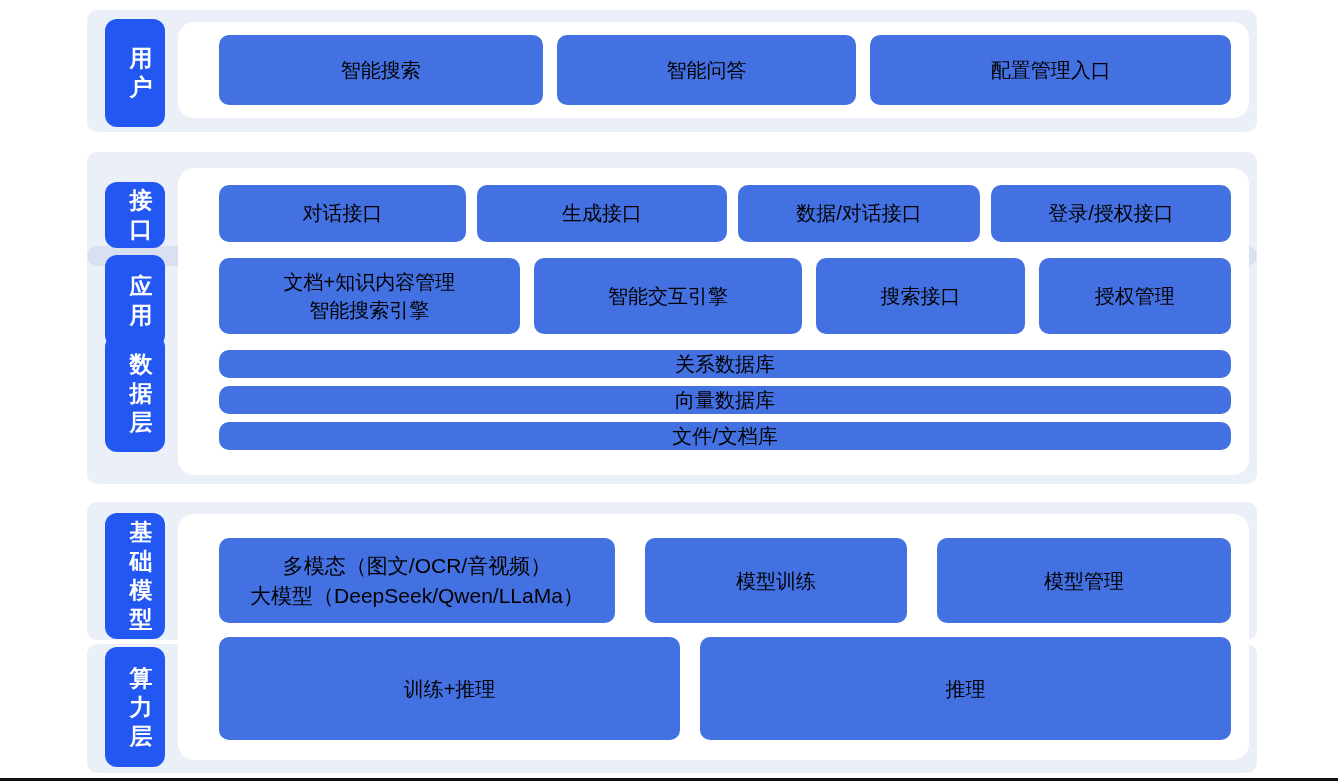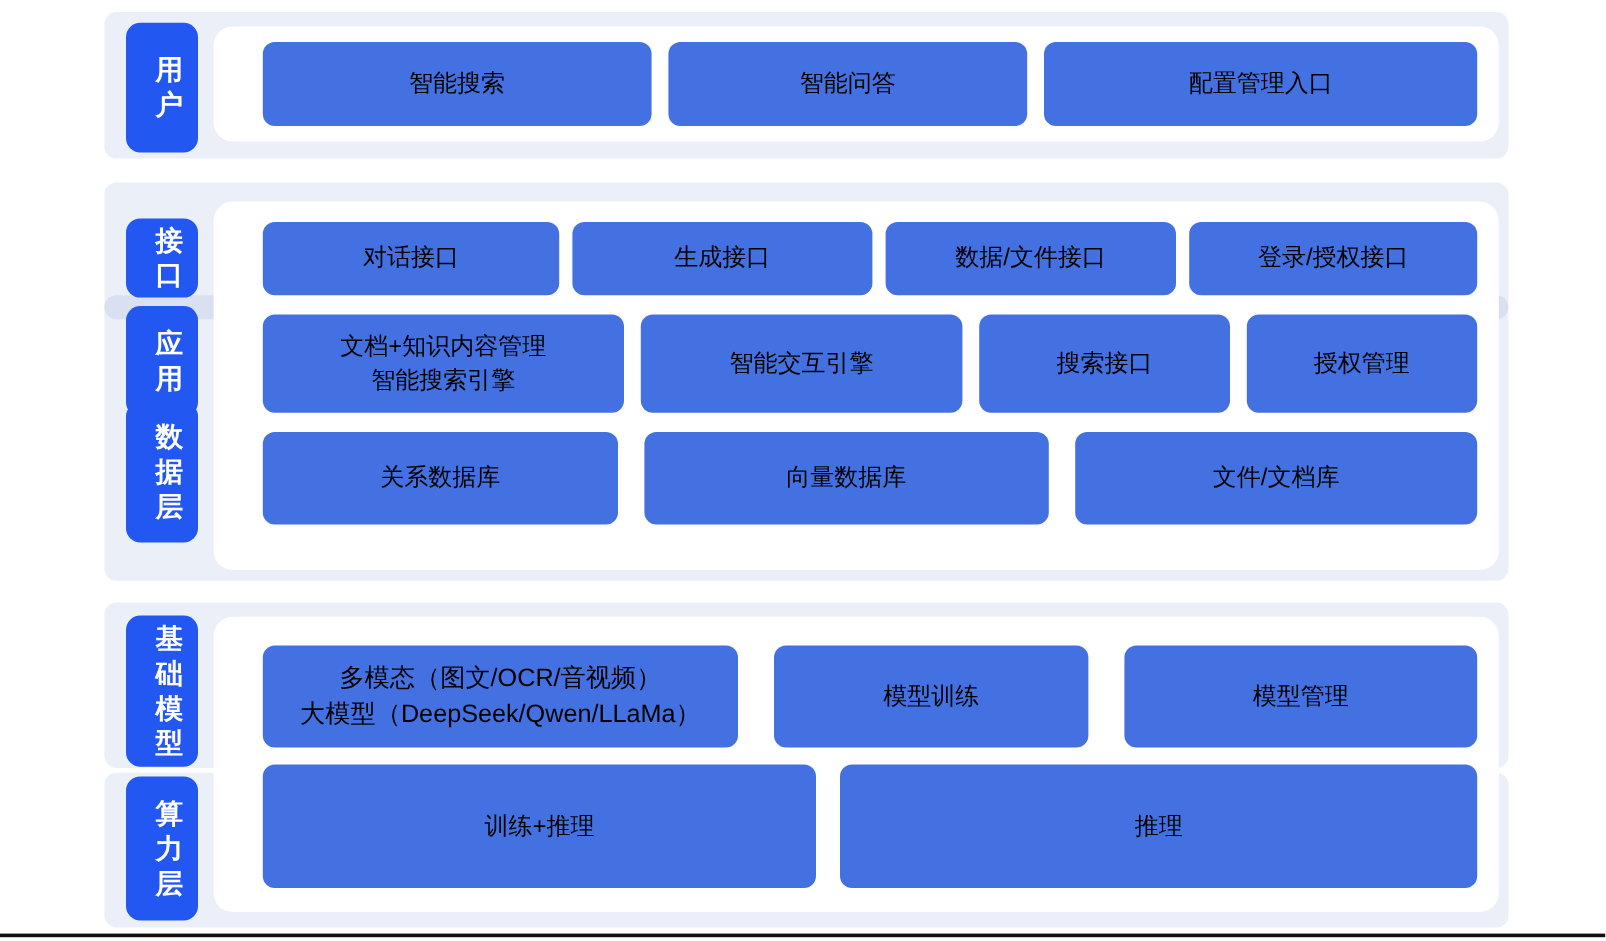--- a/index.html
+++ b/index.html
@@ -40,21 +40,21 @@
   .lb-app     { top:255px; height:92px;  }
   .lb-data    { top:335px; height:117px; }
   .lb-model   { top:513px; height:126px;justify-content:center; }
   .lb-compute { top:647px; height:120px; }
 
   
   .row { display:flex; }
   .r-user    { height:70px;  gap:14px; }
   .r-api     { height:68px;  gap:11px; }
   .r-app     { height:92px;  gap:14px; }
-  .r-data    { height:87px;  gap:22px; }
+  .r-data    { height:87px;  gap:8px;flex-direction:column; }
   .r-model   { height:85px;  gap:30px; }
   .r-compute { height:103px; gap:20px; }
 
   .btn {
     background:#4471E2; border-radius:10px; color:#000000;
     display:flex; flex-direction:column; align-items:center; justify-content:center;
     font-size:20px; line-height:28px; text-align:center;
     flex-basis:0; min-width:0;
   }
   .btn.big { font-size:21px; line-height:30px; }
@@ -109,21 +109,21 @@
 
   <div class="panel panel2">
     <div class="row r-api">
       <div class="btn" style="flex-grow:204">
         <span>对话接口</span>
       </div>
       <div class="btn" style="flex-grow:206">
         <span>生成接口</span>
       </div>
       <div class="btn" style="flex-grow:200">
-        <span>数据/文件接口</span>
+        <span>数据/对话接口</span>
       </div>
       <div class="btn" style="flex-grow:198">
         <span>登录/授权接口</span>
       </div>
     </div>
     <div class="row r-app">
       <div class="btn" style="flex-grow:300">
         <span>文档+知识内容管理</span>
         <span>智能搜索引擎</span>
       </div>

